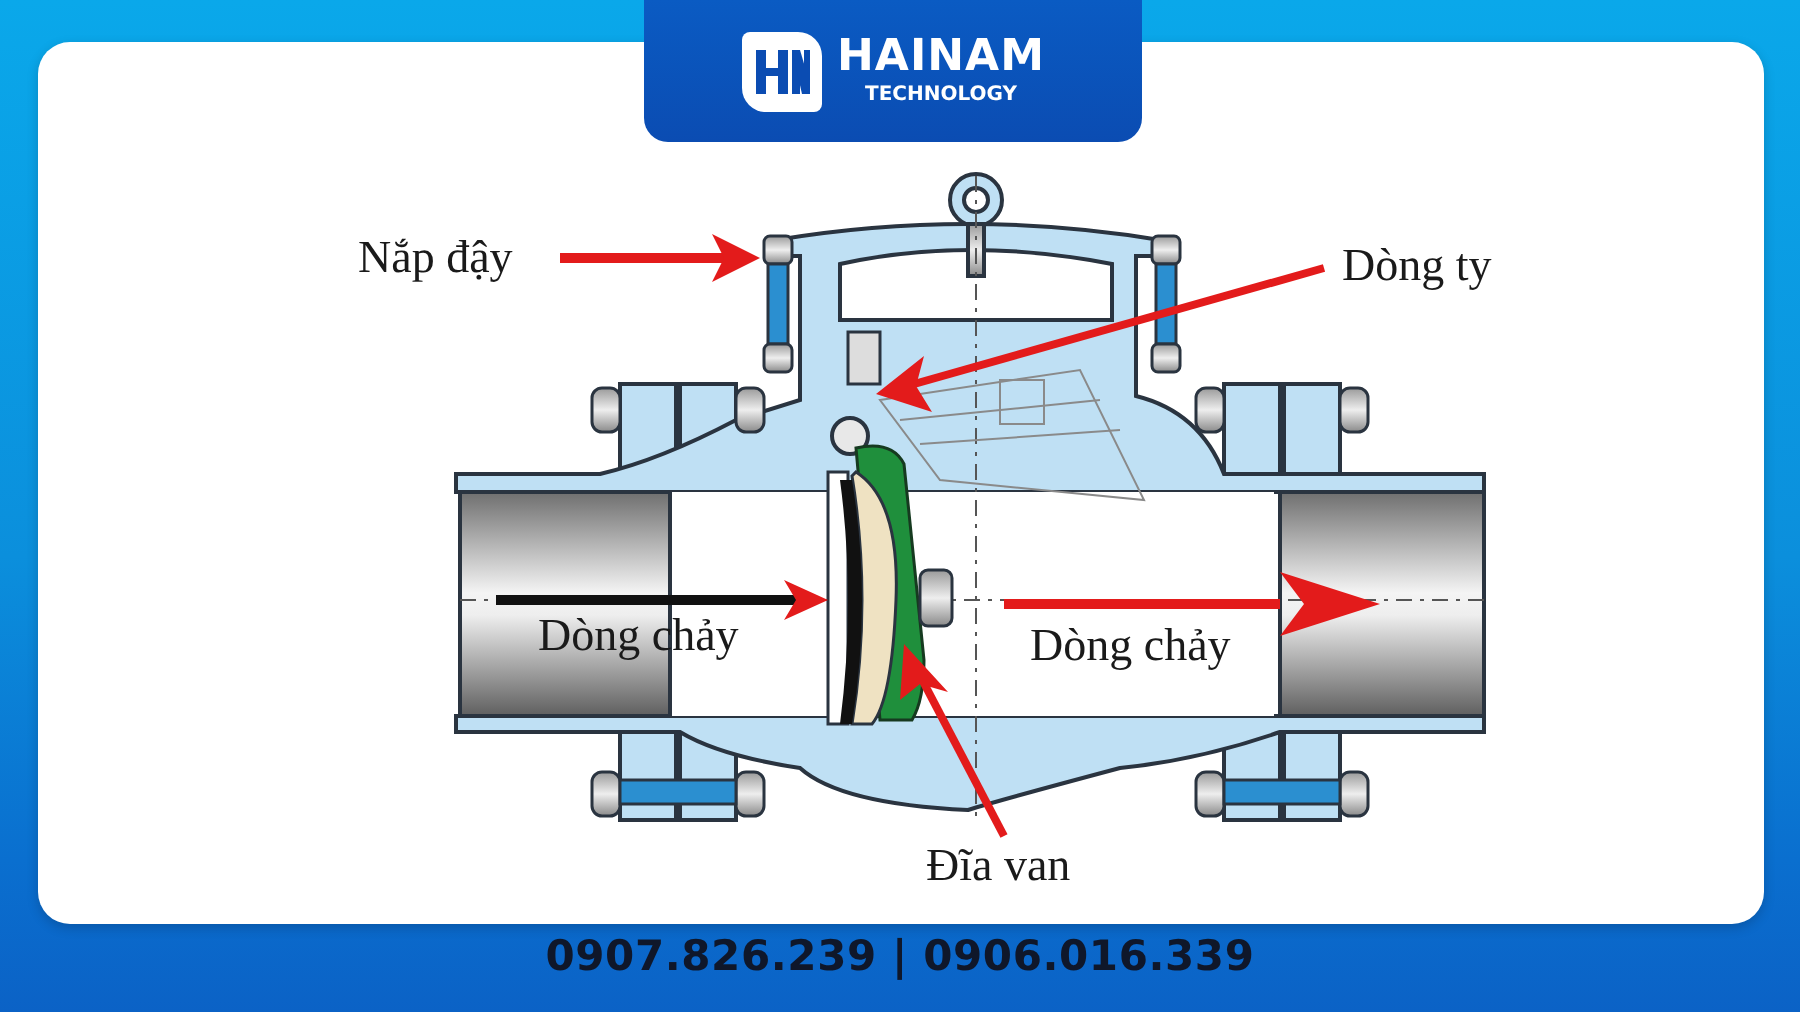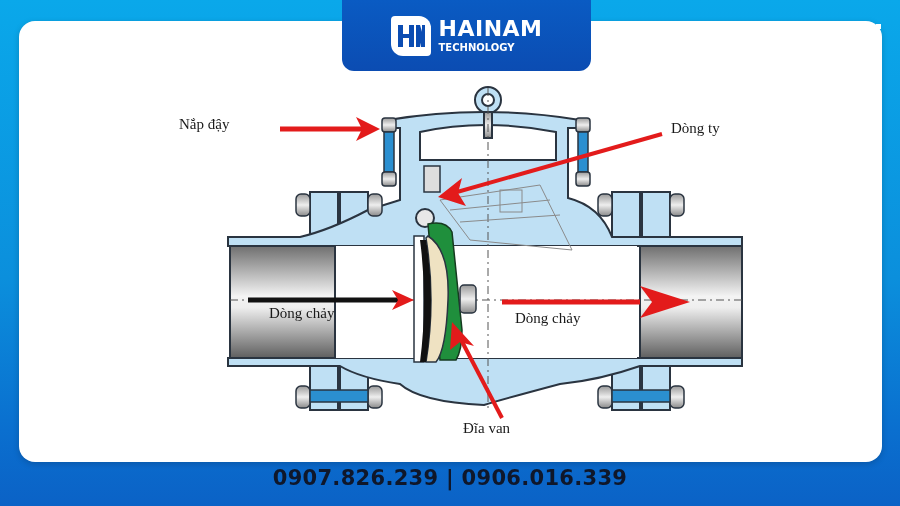--- a/index.html
+++ b/index.html
@@ -13,35 +13,34 @@
     background:#ffffff; border-radius:16px;
     box-shadow: 0 2px 6px rgba(0,0,0,0.18);
     overflow:hidden;
   }
   .logo-tab {
     position:absolute; left:322px; top:0; width:249px; height:71px;
     background: linear-gradient(180deg, #0a5bc3 0%, #0b4cb2 100%);
     border-radius: 0 0 12px 12px;
     display:flex; align-items:center; justify-content:center; gap:8px;
     z-index:3;
-    margin-left:20px;
   }
   .logo-mark {
     width:40px; height:40px; background:#fff; border-radius:4px 12px 4px 12px;
     position:relative;
   }
   .logo-mark svg { position:absolute; left:0; top:0; }
   .logo-text { display:flex; flex-direction:column; color:#fff; line-height:1; }
   .logo-name { font-family:"DejaVu Sans", sans-serif; font-weight:bold; font-size:22px; letter-spacing:0.5px; position:relative; }
-  .logo-sub { font-family:"DejaVu Sans", sans-serif; font-weight:bold; font-size:10px; margin-top:3px; }
+  .logo-sub { font-family:"DejaVu Sans", sans-serif; font-weight:bold; font-size:10px; margin-top:3px;text-align:center; }
   .logo-dots { position:absolute; right:-12px; top:-4px; }
   .diagram { position:absolute; left:0; top:0; }
   .label {
     position:absolute; font-family:"Liberation Serif", serif; color:#1a1a1a;
-    font-size:15px; white-space:nowrap;
+    font-size:23px; white-space:nowrap;
   }
   .footer-phone {
     position:absolute; left:0; right:0; top:466px; text-align:center;
     color:#0f172a; font-family:"DejaVu Sans", sans-serif; font-weight:bold; font-size:21px;
     letter-spacing:0.3px;
   }
 </style>
 </head>
 <body>
 

